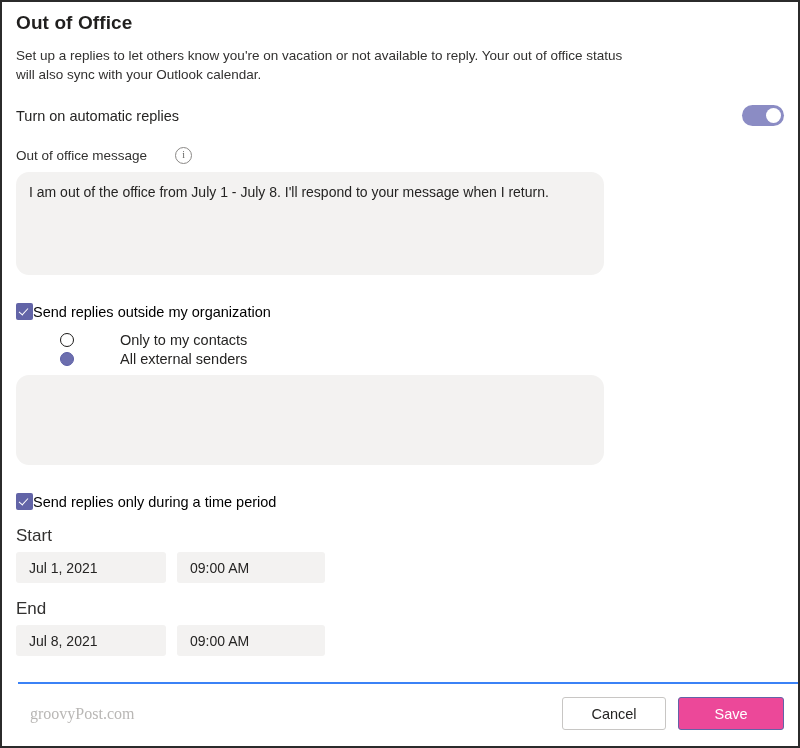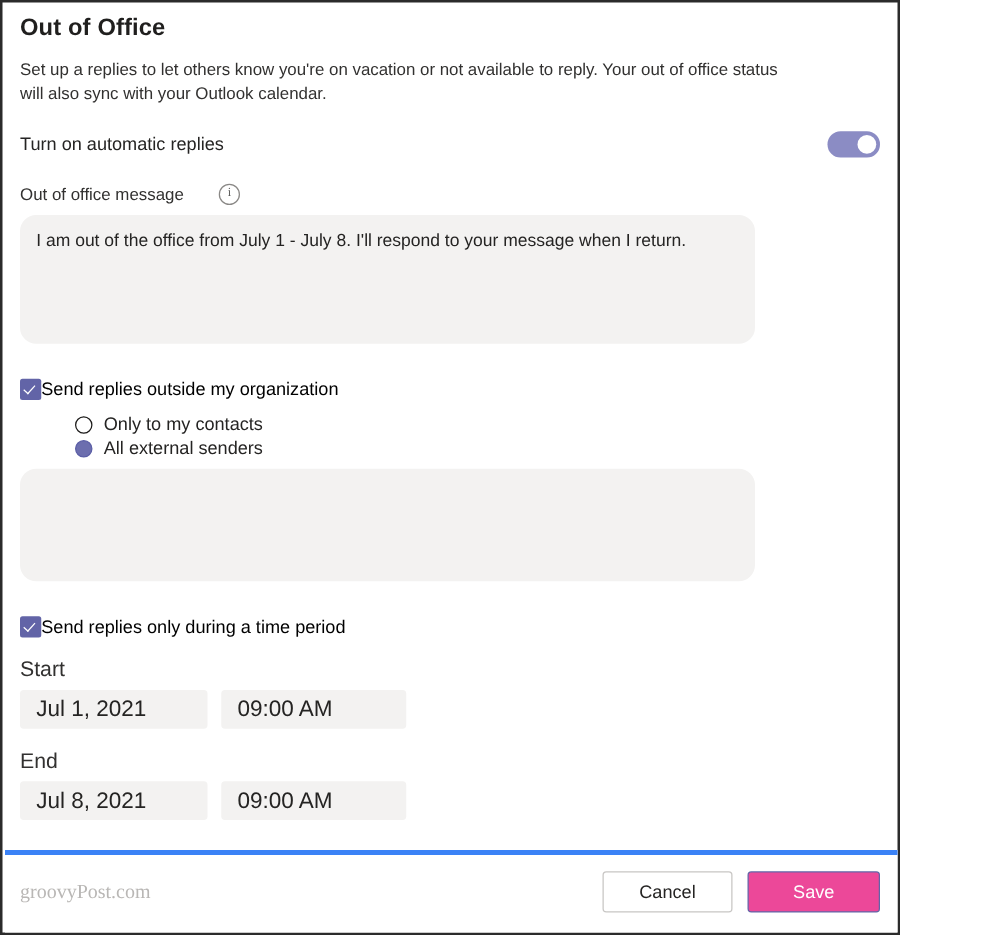--- a/index.html
+++ b/index.html
@@ -10,21 +10,21 @@
   body {
     width: 800px;
     height: 748px;
     font-family: "Liberation Sans", sans-serif;
     color: #252423;
     overflow: hidden;
   }
 
   .dialog {
     position: relative;
-    width: 720px;
+    width: 800px;
     height: 748px;
     box-sizing: border-box;
     border-top: 2px solid #2b2b2b;
     border-left: 2px solid #2b2b2b;
     border-right: 2px solid #2b2b2b;
     border-bottom: 2px solid #2b2b2b;
     background: #ffffff;
   }
 
   .content {
@@ -154,20 +154,21 @@
     color: #000000;
   }
 
   
   .radio-group { margin-top: 12px; padding-left: 44px; }
   .radio-row {
     display: flex;
     align-items: center;
     margin-bottom: 3px;
     cursor: pointer;
+    gap: 37px;
   }
   .radio {
     width: 14px;
     height: 14px;
     border-radius: 50%;
     border: 1.6px solid #1b1a19;
     background: #ffffff;
     box-sizing: border-box;
     flex: none;
   }
@@ -192,35 +193,35 @@
     margin-top: 6px;
   }
   .dt-field {
     background: #f3f2f1;
     border-radius: 3px;
     height: 31px;
     display: flex;
     align-items: center;
     padding-left: 13px;
     box-sizing: border-box;
-    font-size: 18px;
+    font-size: 14px;
     color: #252423;
     cursor: pointer;
   }
   .dt-field.date { width: 150px; }
   .dt-field.time { width: 148px; margin-left: 11px; }
 
   
   .footer {
     position: absolute;
-    left: 2px;
+    left: 16px;
     right: 0;
     bottom: 0;
     height: 62px;
-    border-top: 4px solid #3b82f6;
+    border-top: 2px solid #3b82f6;
     background: #ffffff;
   }
   .watermark {
     position: absolute;
     left: 12px;
     top: 21px;
     font-family: "Liberation Serif", serif;
     font-size: 16px;
     color: #b9b7b5;
     user-select: none;

